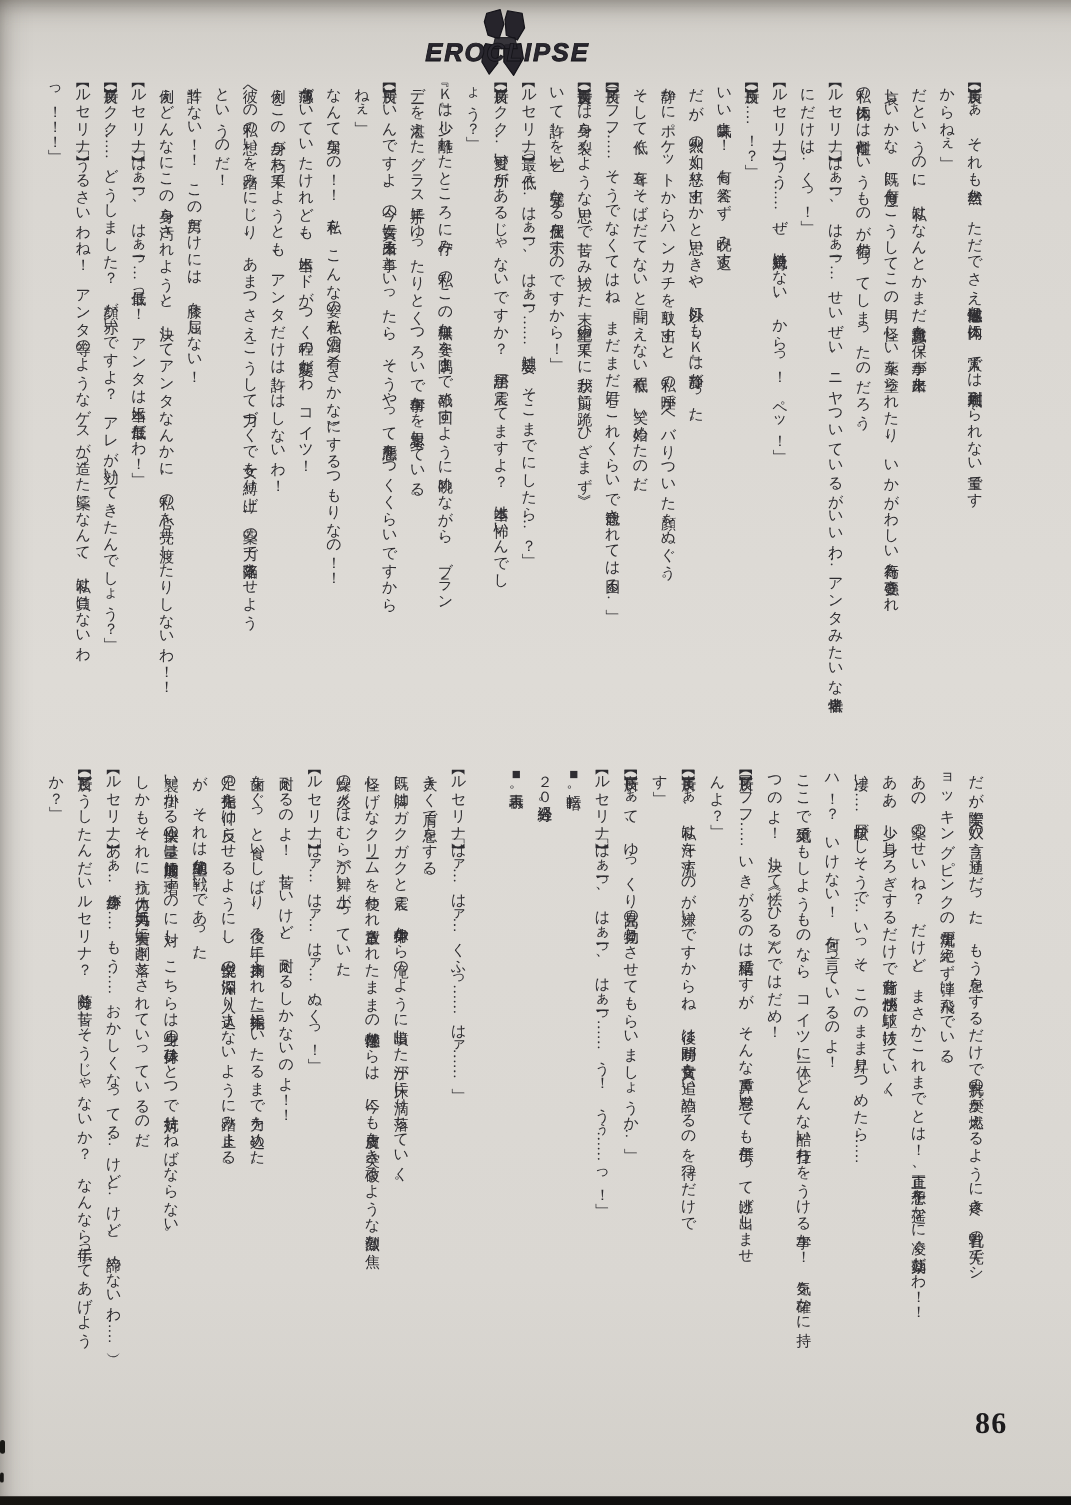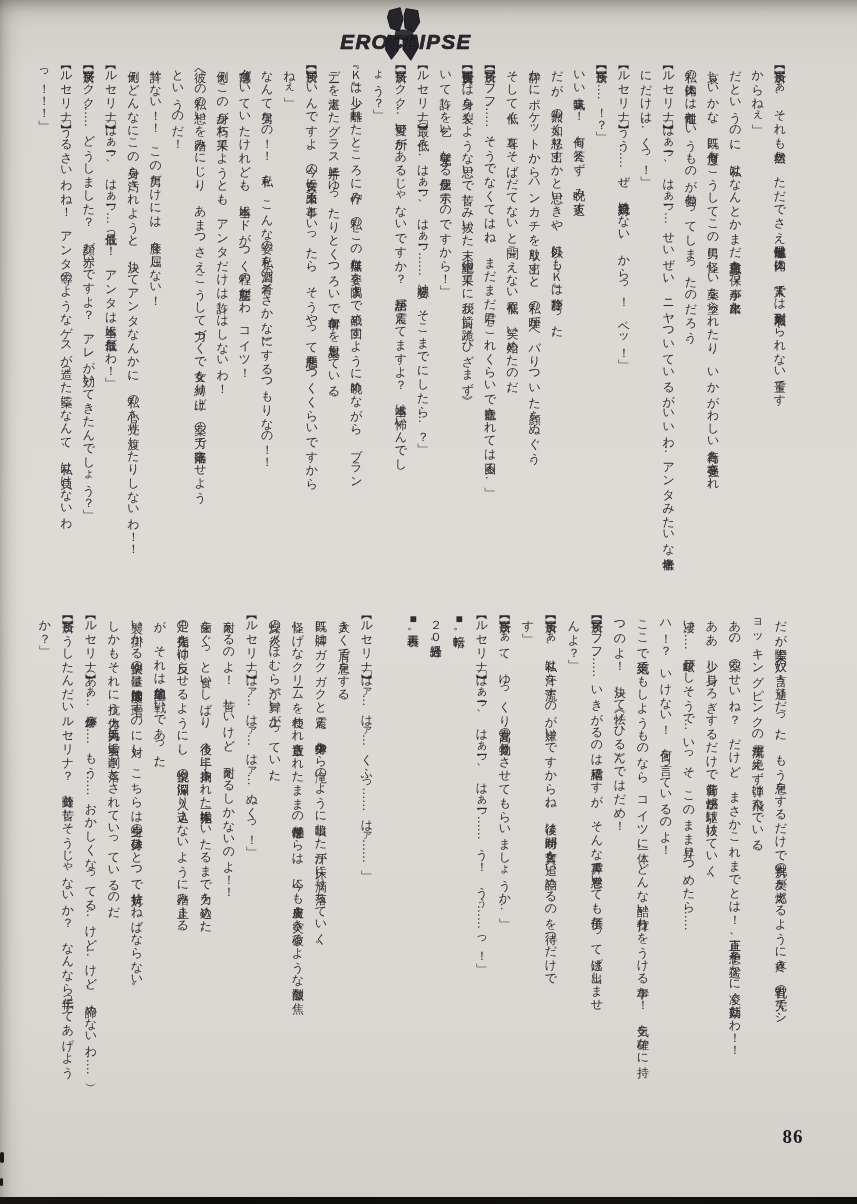--- a/index.html
+++ b/index.html
@@ -28,21 +28,21 @@
   }
   .block1{left:33px;top:62px;width:758px;height:550px;}
   .block2{left:33px;top:612px;width:759px;height:552px;}
   .block1 .tline{line-height:22.3px;}
   .block2 .tline{line-height:23px;}
   .tline{margin:0;padding:0;}
   .tline:empty{width:23px;}
   .pagenum{
     position:absolute;left:770px;top:1126px;
     width:46px;text-align:center;
-    font-size:19px;font-weight:bold;color:#1c1b1d;
+    font-size:24px;font-weight:bold;color:#1c1b1d;
     font-family:"Liberation Serif","DejaVu Serif",serif;
     letter-spacing:1px;
   }
   .edge-bottom{
     position:absolute;left:0;bottom:0;width:857px;height:7px;
     background:linear-gradient(90deg,#171511 0%,#0b0b0a 25%,#121110 70%,#0d0d0c 100%);
   }
   .nub{position:absolute;background:#1a1916;border-radius:2px;}
   .nub1{left:0;top:1152px;width:4px;height:11px;}
   .nub2{left:0;top:1178px;width:3px;height:8px;}

